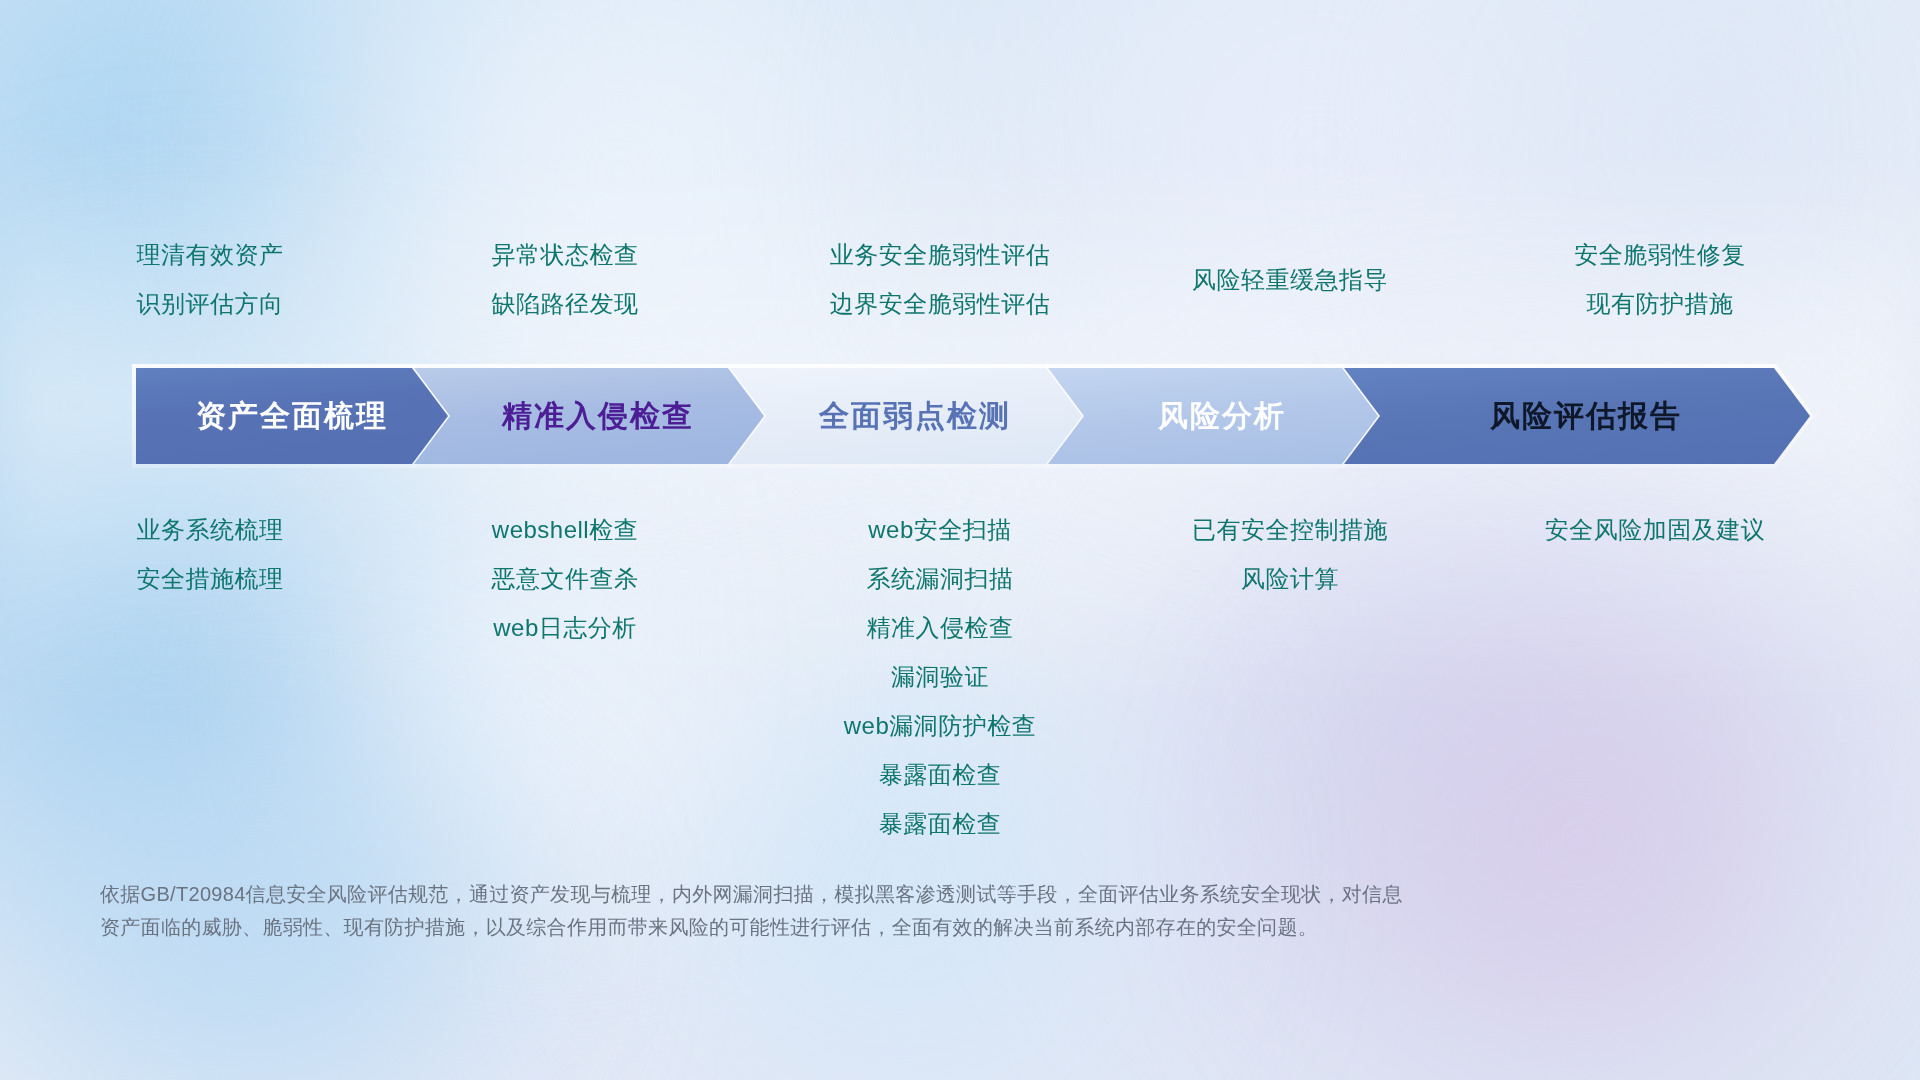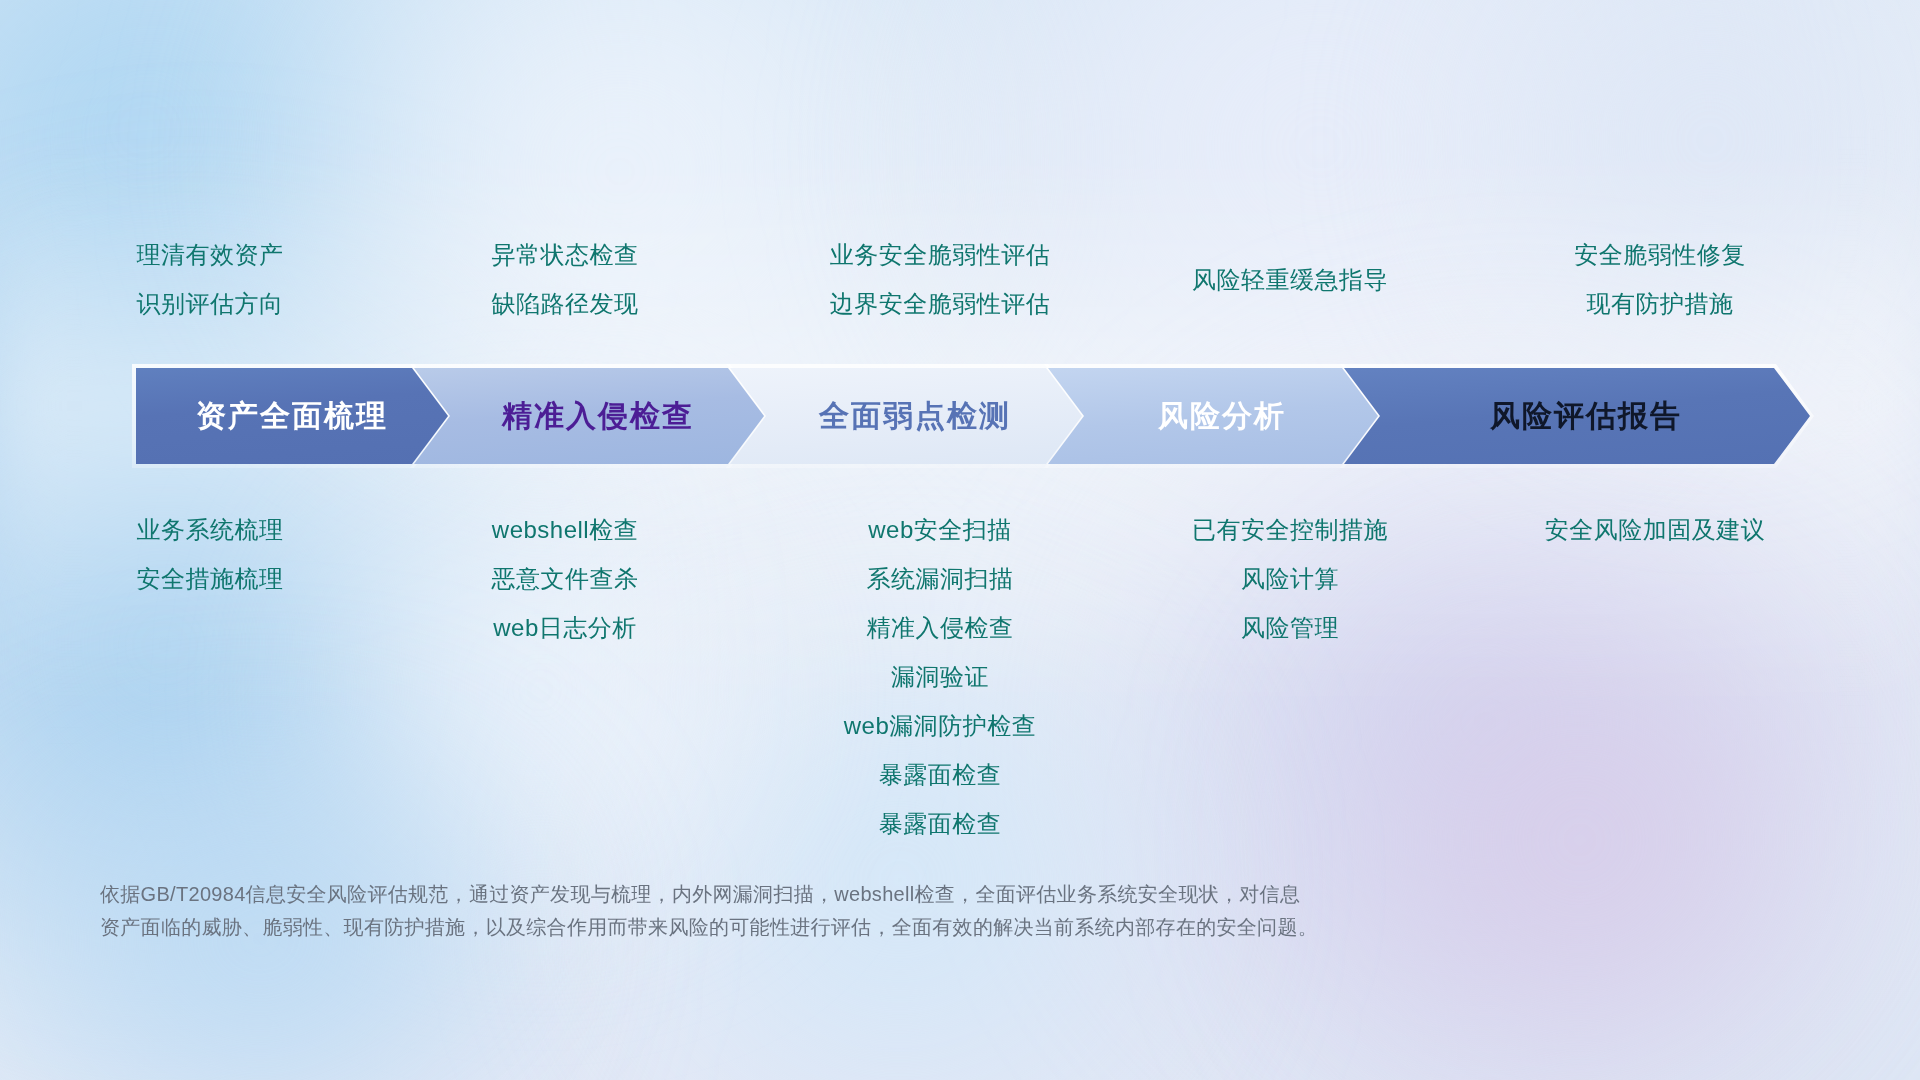--- a/index.html
+++ b/index.html
@@ -226,25 +226,24 @@
     <div class="itm">精准入侵检查</div>
     <div class="itm">漏洞验证</div>
     <div class="itm">web漏洞防护检查</div>
     <div class="itm">暴露面检查</div>
     <div class="itm">暴露面检查</div>
   </div>
 
   <div class="col bot" style="left:1120px; top:505px; width:340px;">
     <div class="itm">已有安全控制措施</div>
     <div class="itm">风险计算</div>
-    <div class="itm">风险管理</div>
   </div>
 
   <div class="col bot" style="left:1455px; top:505px; width:400px;">
     <div class="itm">安全风险加固及建议</div>
   </div>
 
   <div id="foot">
-    <div>依据GB/T20984信息安全风险评估规范，通过资产发现与梳理，内外网漏洞扫描，webshell检查，全面评估业务系统安全现状，对信息</div>
+    <div>依据GB/T20984信息安全风险评估规范，通过资产发现与梳理，内外网漏洞扫描，模拟黑客渗透测试等手段，全面评估业务系统安全现状，对信息</div>
     <div>资产面临的威胁、脆弱性、现有防护措施，以及综合作用而带来风险的可能性进行评估，全面有效的解决当前系统内部存在的安全问题。</div>
   </div>
 
 </div>
 
 </body></html>

